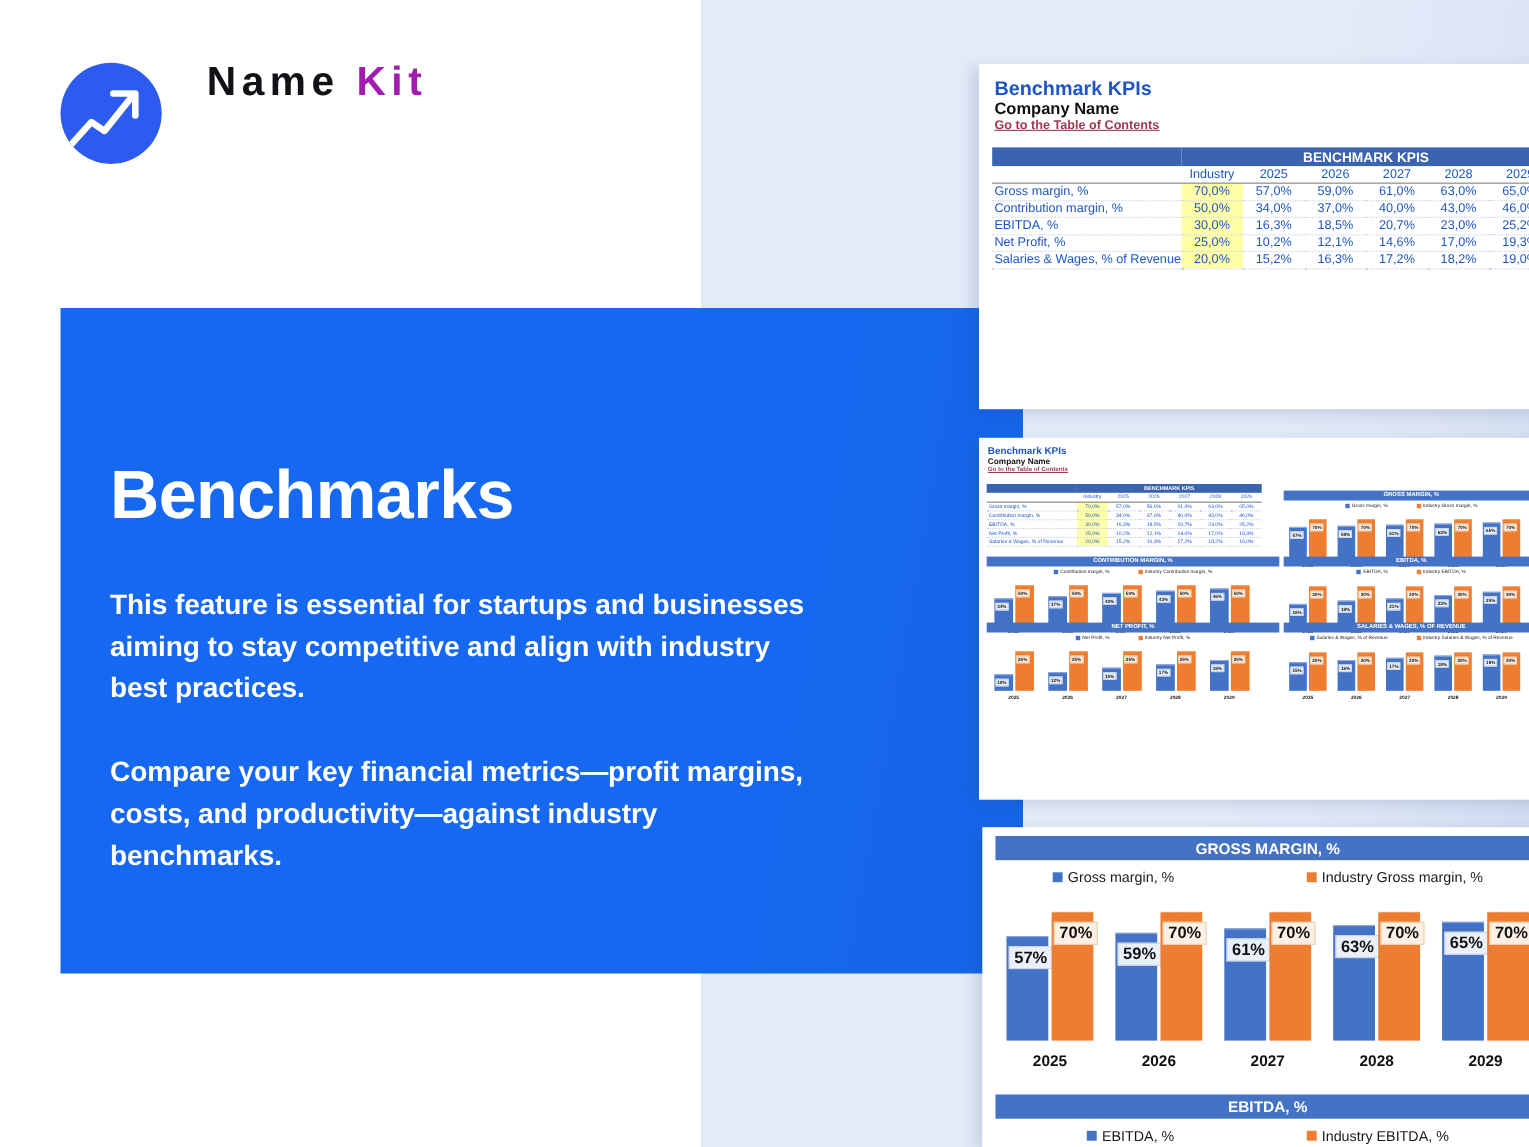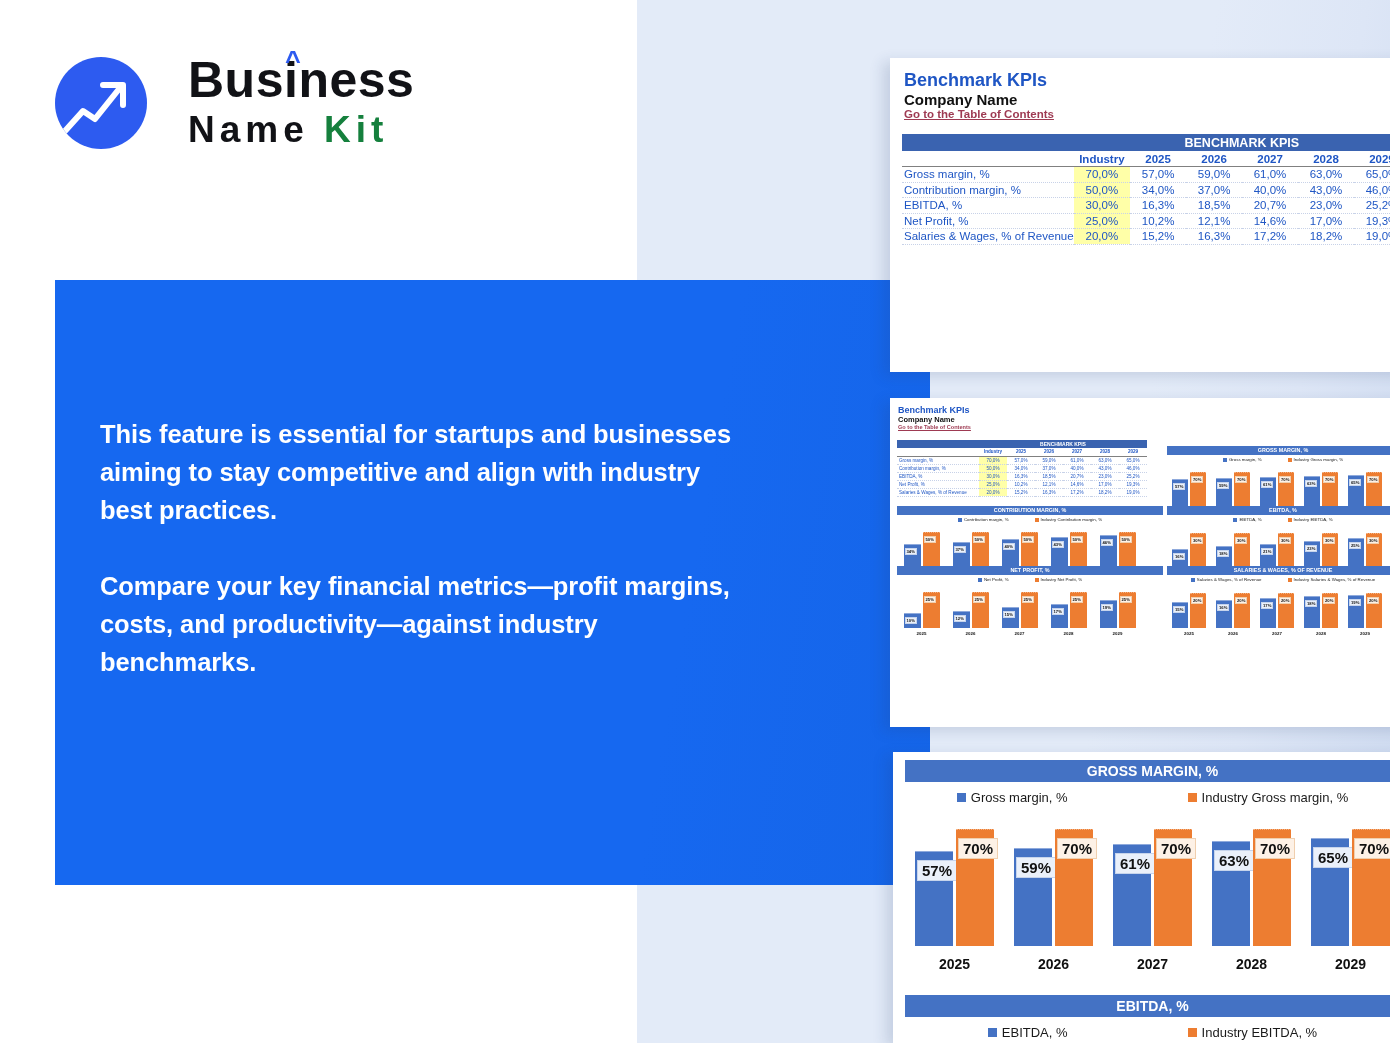--- a/index.html
+++ b/index.html
@@ -35,21 +35,21 @@
   }
   .logo-line1 .circum { position: relative; }
   .logo-line1 .circum::after {
     content: "^"; position: absolute; left: 1px; top: -19px;
     font-size: 27px; font-weight: 700; color: #2d5bf0;
   }
   .logo-line2 {
     font-size: 37px; font-weight: 700; color: #111216;
     letter-spacing: 5px; line-height: 44px; white-space: nowrap;
   }
-  .logo-line2 .kit { color: #15803d; }
+  .logo-line2 .kit { color: #a21caf; }
 
   
   .hero { position: absolute; left: 100px; top: 415px; width: 640px; color:#fff; }
   .hero-title {
     font-size: 62px; font-weight: 700; line-height: 72px;
     letter-spacing: -0.5px; margin-bottom: 44px;
   }
   .hero-p {
     font-size: 25.5px; font-weight: 700; line-height: 38px;
     letter-spacing: -0.1px;
@@ -65,21 +65,21 @@
   .ws-title { color:#1f56c4; font-weight:700; }
   .ws-sub { color:#111; font-weight:700; }
   .ws-link { color:#9e3a52; text-decoration: underline; font-weight:700; }
 
   
   table.kpi { border-collapse: collapse; }
   table.kpi .band-head td {
     background:#3a63b0; color:#fff; font-weight:700; text-align:center;
   }
   table.kpi .col-head td {
-    color:#1f56c4; font-weight:700; text-align:center;
+    color:#1f56c4; font-weight:400; text-align:center;
     border-bottom: 1px solid #808080;
   }
   table.kpi td { color:#1f56c4; white-space: nowrap; }
   table.kpi td.lbl { text-align:left; padding-left:2px; }
   table.kpi td.ind { background:#ffffa8; text-align:center; }
   table.kpi td.num { text-align:center; }
   table.kpi tr.dot td { border-bottom: 1px dotted #c8d2e8; }
 
   
   .chart-head {
@@ -146,26 +146,26 @@
   <div class="band-blue"></div>
 
   <div class="logo">
     <div class="logo-mark">
       <svg width="92" height="92" viewBox="0 0 92 92">
         <path d="M10 74 L28 54 L40 62 L64 32" stroke="#ffffff" stroke-width="6" fill="none" stroke-linecap="round" stroke-linejoin="round"></path>
         <path d="M48 28 L68 28 L68 48" stroke="#ffffff" stroke-width="6" fill="none" stroke-linecap="round" stroke-linejoin="round"></path>
       </svg>
     </div>
     <div class="logo-text">
-      <div class="logo-line1"><span>Bus</span><span class="circum">i</span><span>ness</span></div>
       <div class="logo-line2"><span>Name</span><span>&nbsp;</span><span class="kit">Kit</span></div>
     </div>
   </div>
 
   <div class="hero">
+    <div class="hero-title">Benchmarks</div>
     <div class="hero-p">This feature is essential for startups and businesses aiming to stay competitive and align with industry best practices.</div>
     <div class="hero-p">Compare your key financial metrics—profit margins, costs, and productivity—against industry benchmarks.</div>
   </div>
 
   <div class="panel" id="panel-top">
     <div style="position:absolute;left:14px;top:12px;">
       <div class="ws-title">Benchmark KPIs</div>
       <div class="ws-sub">Company Name</div>
       <div class="ws-link">Go to the Table of Contents</div>
     </div>

